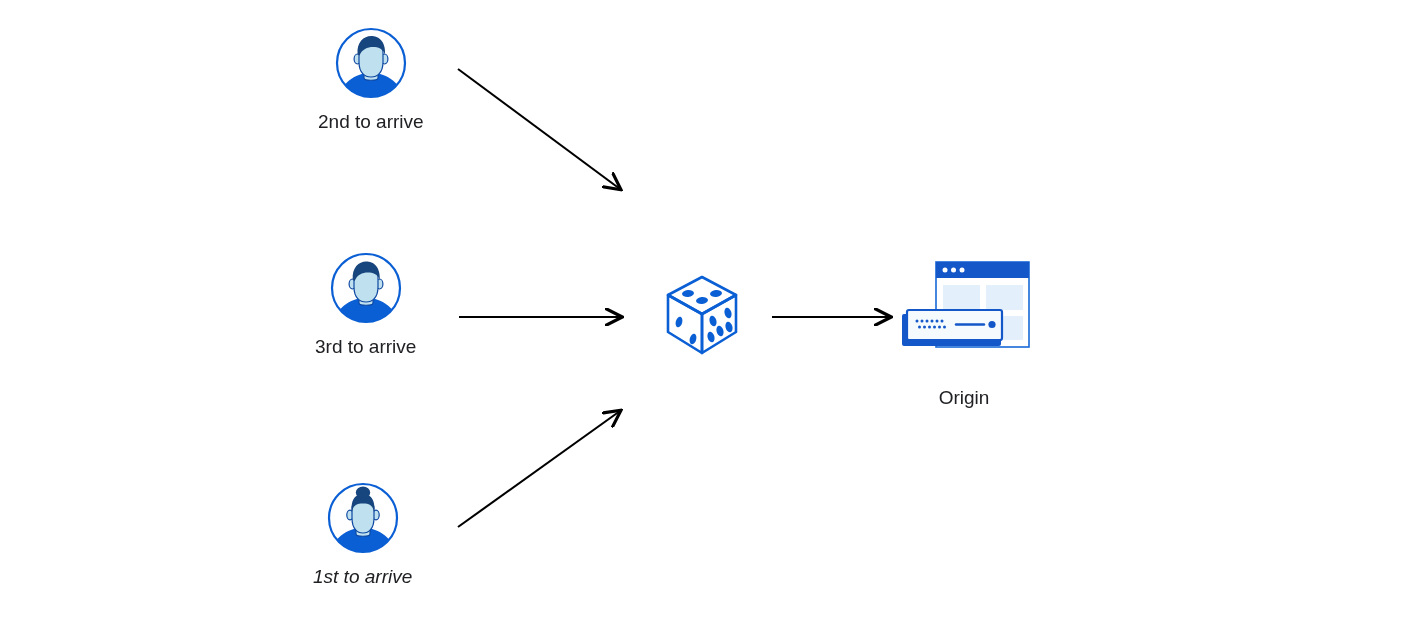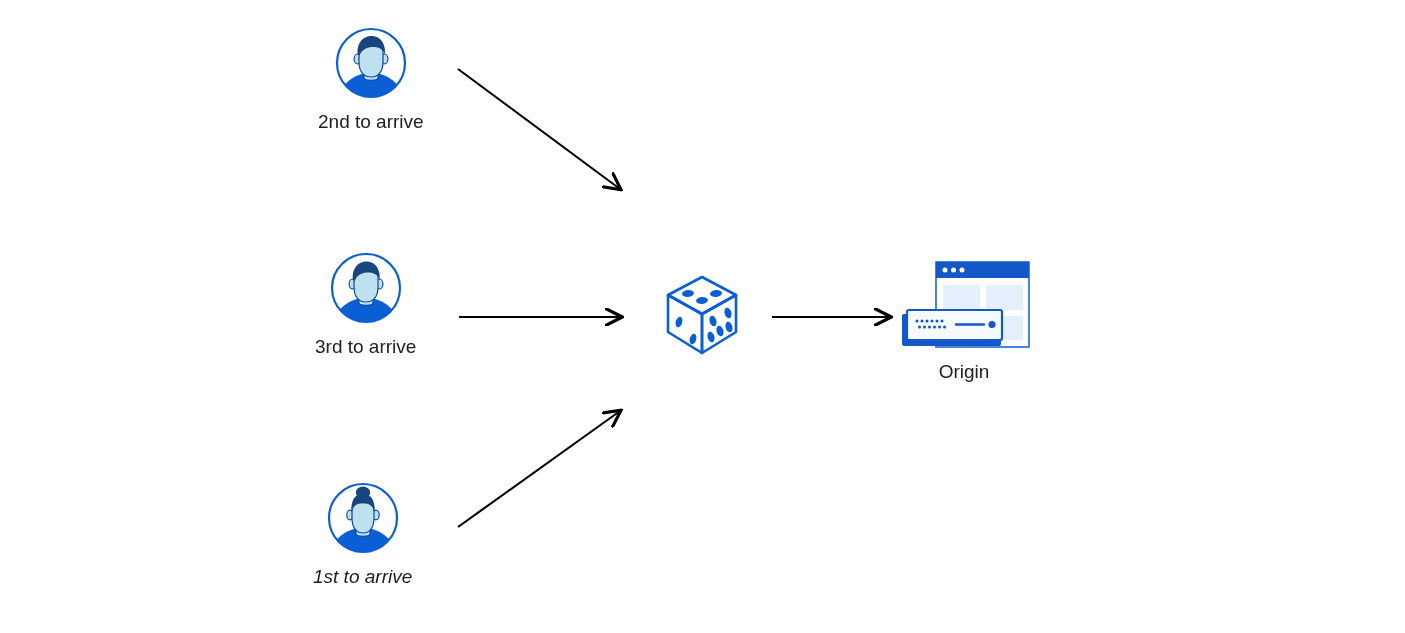--- a/index.html
+++ b/index.html
@@ -42,21 +42,21 @@
   .dice-wrap {
     width: 92px;
     height: 92px;
   }
   .origin-wrap {
     width: 132px;
     height: 100px;
     position: relative;
   }
   .origin-label {
-    margin-top: 2px;
+    margin-top: 28px;
   }
   .arrows-svg {
     position: absolute;
     left: 0; top: 0;
     width: 1405px;
     height: 633px;
     pointer-events: none;
   }
   
   #node-user-2nd { left: 318px; top: 26px; }

